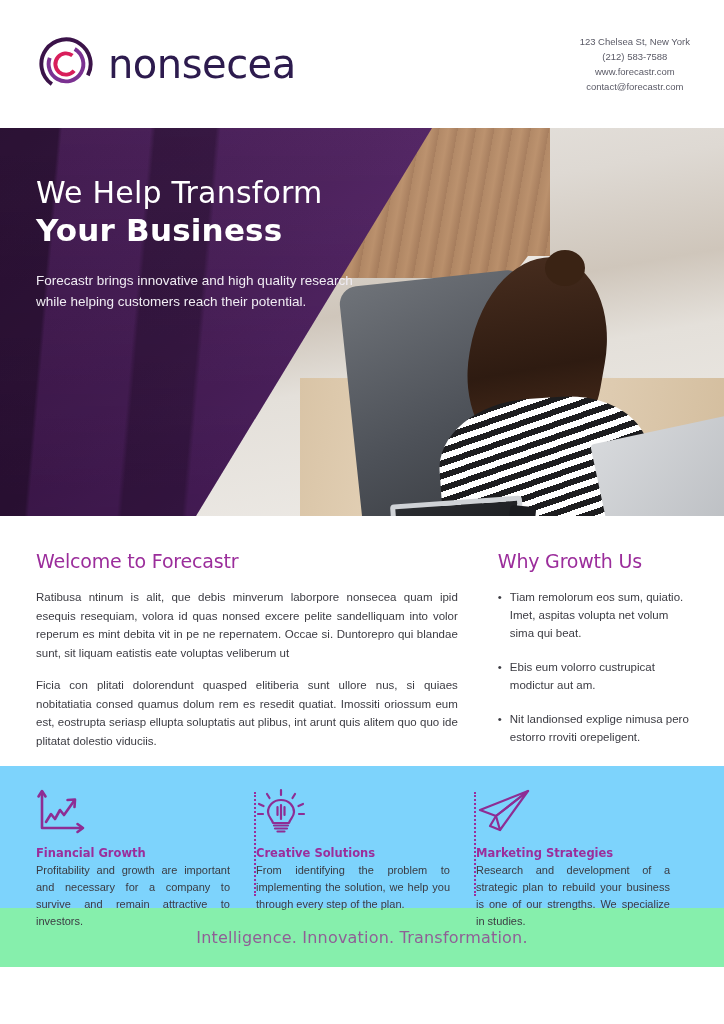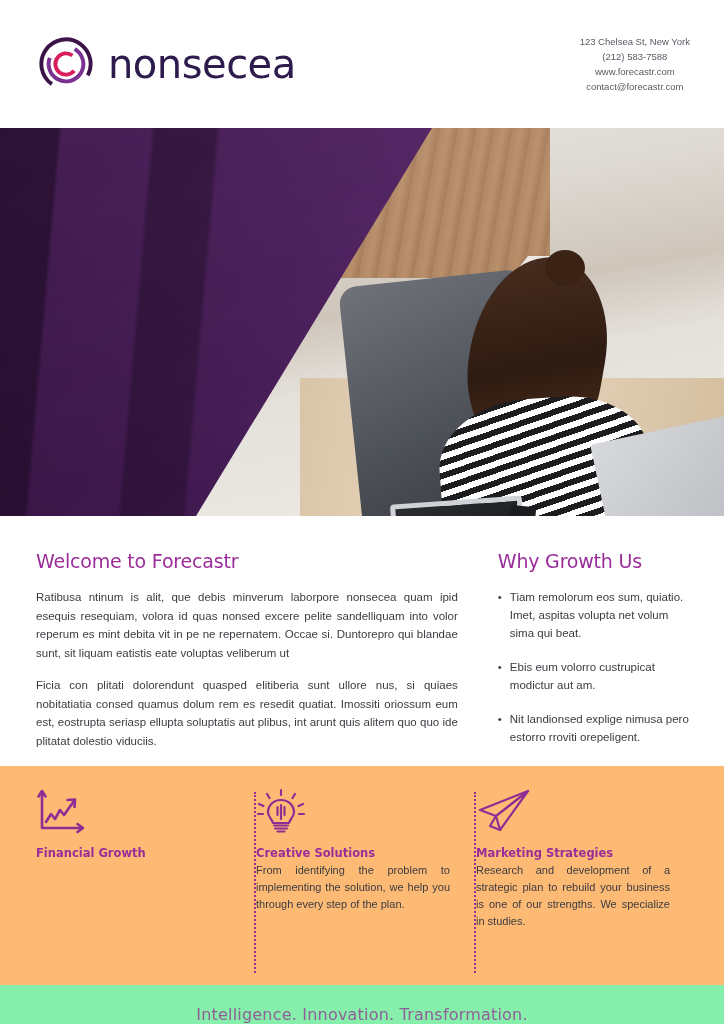--- a/index.html
+++ b/index.html
@@ -231,22 +231,22 @@
   }
   .bullets li::before {
     content: "•";
     position: absolute;
     left: 0; top: 0;
     color: #3b3b42;
   }
 
   
   .features {
-    background: #fdba74;
-    height: 219px;
+    background: #7dd3fc;
+    height: 142px;
     display: flex;
     padding: 22px 30px 0 36px;
     box-sizing: border-box;
   }
   .feature {
     flex: 1;
     padding-right: 24px;
     position: relative;
   }
   .divider {
@@ -325,20 +325,25 @@
 
     <div class="laptop2-screen"></div>
 
     <div class="phone-b"></div>
 
   </div>
 
   <div class="hero-overlay"></div>
   <div class="hero-overlay-tex"></div>
 
+  <div class="hero-copy">
+    <h1 class="hero-title-1">We Help Transform</h1>
+    <h1 class="hero-title-2">Your Business</h1>
+    <p class="hero-sub">Forecastr brings innovative and high quality research while helping customers reach their potential.</p>
+  </div>
 
 </div>
 
 <div class="content">
 
   <div class="col-left">
     <h2 class="sec-title">Welcome to Forecastr</h2>
     <p class="body-text">Ratibusa ntinum is alit, que debis minverum laborpore nonsecea quam ipid esequis resequiam, volora id quas nonsed excere pelite sandelliquam into volor reperum es mint debita vit in pe ne repernatem. Occae si. Duntorepro qui blandae sunt, sit liquam eatistis eate voluptas veliberum ut</p>
     <p class="body-text">Ficia con plitati dolorendunt quasped elitiberia sunt ullore nus, si quiaes nobitatiatia consed quamus dolum rem es resedit quatiat. Imossiti oriossum eum est, eostrupta seriasp ellupta soluptatis aut plibus, int arunt quis alitem quo quo ide plitatat dolestio viduciis.</p>
   </div>
@@ -360,20 +365,21 @@
     <div class="feat-icon">
       <svg width="52" height="48" viewBox="0 0 52 48" fill="none" stroke="#8e2d94" stroke-width="2.6" stroke-linecap="round" stroke-linejoin="round">
         <path d="M6 4 V40 H46"></path>
         <path d="M2.5 8.5 L6 3 L9.5 8.5"></path>
         <path d="M41.5 36 L47 40 L41.5 44"></path>
         <path d="M10 34 L15 26 L19 31 L24 22 L28 27 L38 13"></path>
         <path d="M31.5 12 L39 11.5 L38.5 19"></path>
       </svg>
     </div>
     <p class="feat-title">Financial Growth</p>
+    <p class="feat-text">Profitability and growth are important and necessary for a company to survive and remain attractive to investors.</p>
   </div>
 
   <div class="divider"></div>
 
   <div class="feature">
     <div class="feat-icon">
       <svg width="50" height="50" viewBox="0 0 50 50" fill="none" stroke="#8e2d94" stroke-width="2.2" stroke-linecap="round" stroke-linejoin="round">
         <path d="M25 12 C17 12 12 18 12 24 C12 29 16 31 17 35 L33 35 C34 31 38 29 38 24 C38 18 33 12 25 12 Z"></path>
         <path d="M18 37.5 H32 M19 40.5 H31 M21.5 43.5 H28.5"></path>
         <path d="M25 17 V31 M21.5 19 V27 M28.5 19 V27"></path>

